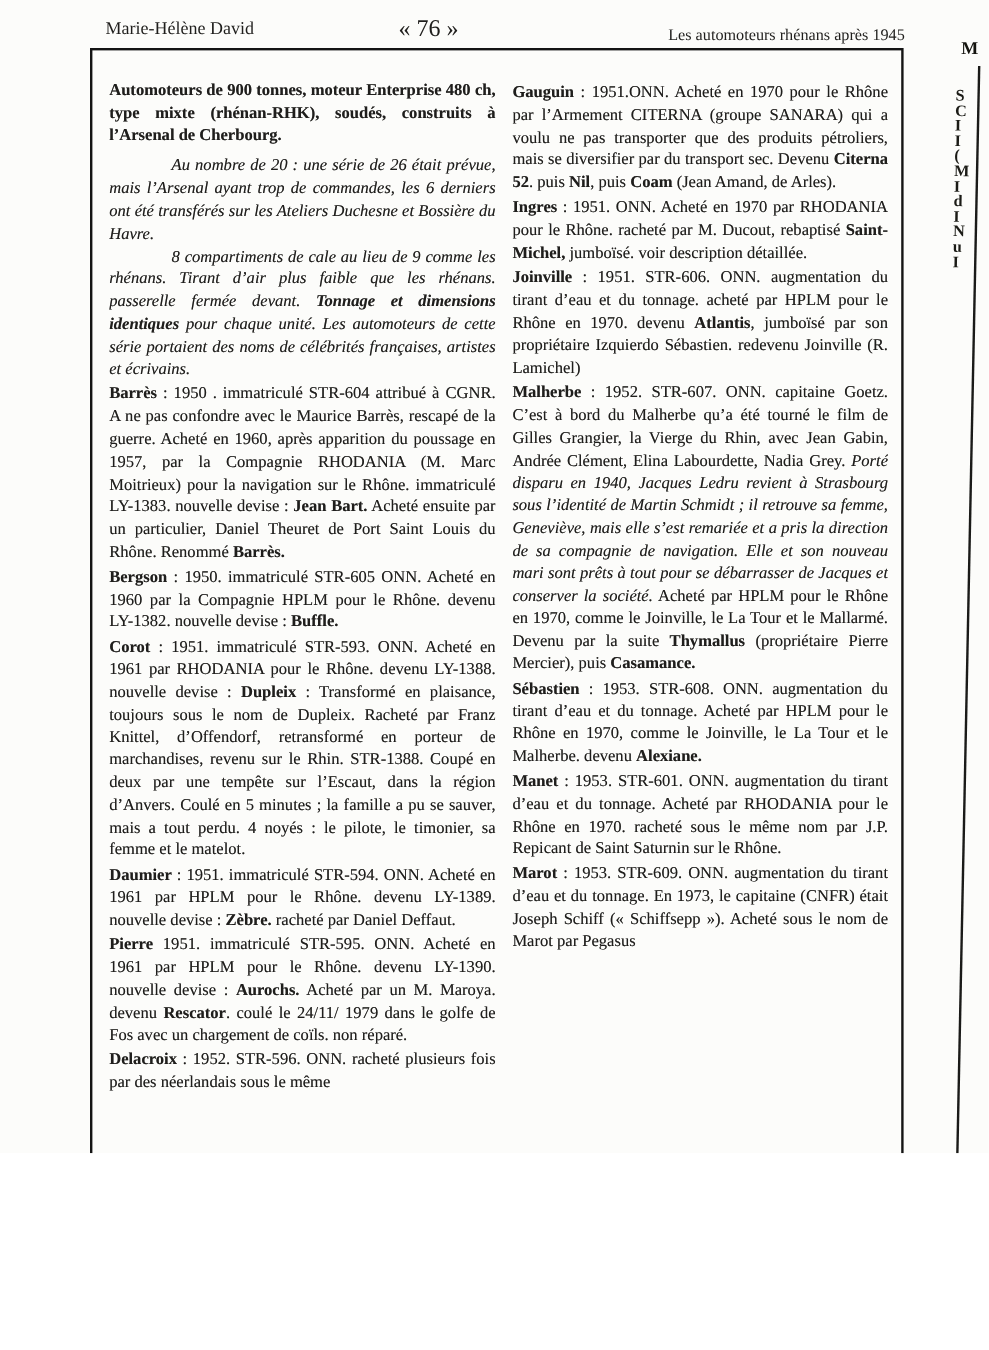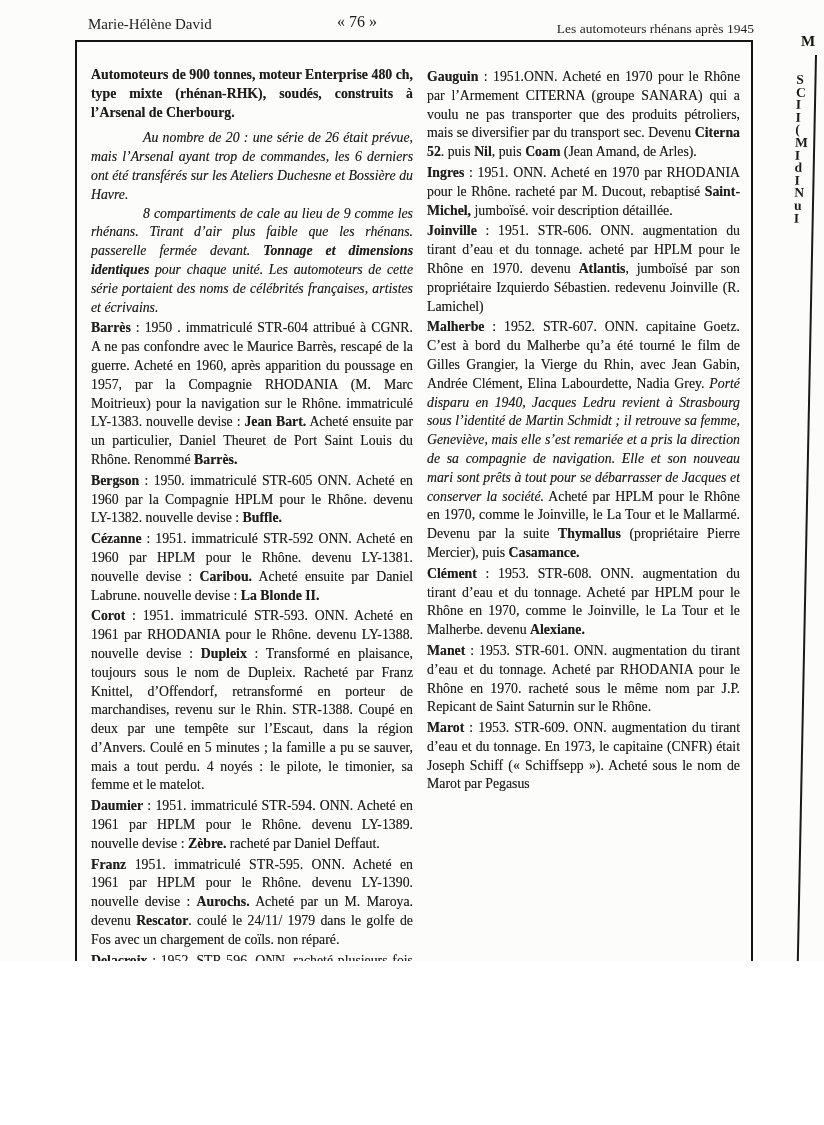--- a/index.html
+++ b/index.html
@@ -5,21 +5,21 @@
   html,body{margin:0;padding:0;background:#ffffff;}
   .scan{
     position:relative;width:824px;height:961px;overflow:hidden;
     background:#fcfcfa;
     font-family:"Liberation Serif","DejaVu Serif",serif;
     color:#1f1e1c;
     -webkit-font-smoothing:antialiased;
   }
   
   .hdr-author{position:absolute;left:88px;top:16px;font-size:15px;}
-  .hdr-page{position:absolute;left:0;right:110px;top:13px;text-align:center;font-size:16px;}
+  .hdr-page{position:absolute;left:0;right:110px;top:13px;text-align:center;font-size:20px;}
   .hdr-title{position:absolute;right:70px;top:21px;font-size:13.5px;}
   
   .frame{
     position:absolute;left:75px;top:40px;width:678px;height:1008px;
     border:2px solid #141414;background:transparent;box-sizing:border-box;
   }
   .col{
     position:absolute;top:24px;height:962px;overflow:hidden;
     font-size:13.8px;line-height:18.8px;text-align:justify;
     text-shadow:0 0 .4px rgba(20,20,20,.5);
@@ -77,32 +77,31 @@
   <div class="hdr-page">« 76 »</div>
   <div class="hdr-title">Les automoteurs rhénans après 1945</div>
 
   <div class="frame">
     <div class="col col-left">
         <p class="para lead-bold"><b>Automoteurs de 900 tonnes, moteur Enterprise 480 ch, type mixte (rhénan-RHK), soudés, construits à l’Arsenal de Cherbourg.</b></p>
         <p class="para indent"><span>Au nombre de 20 : une série de 26 était prévue, mais l’Arsenal ayant trop de commandes, les 6 derniers ont été transférés sur les Ateliers Duchesne et Bossière du Havre.</span></p>
         <p class="para indent"><span>8 compartiments de cale au lieu de 9 comme les rhénans. Tirant d’air plus faible que les rhénans. passerelle fermée devant. </span><b>Tonnage et dimensions identiques</b><span> pour chaque unité. Les automoteurs de cette série portaient des noms de célébrités françaises, artistes et écrivains.</span></p>
         <p class="para entry gap-before"><b>Barrès</b><span> : 1950 . immatriculé STR-604 attribué à CGNR. A ne pas confondre avec le Maurice Barrès, rescapé de la guerre. Acheté en 1960, après apparition du poussage en 1957, par la Compagnie RHODANIA (M. Marc Moitrieux) pour la navigation sur le Rhône. immatriculé LY-1383. nouvelle devise : </span><b>Jean Bart.</b><span> Acheté ensuite par un particulier, Daniel Theuret de Port Saint Louis du Rhône. Renommé </span><b>Barrès.</b></p>
         <p class="para entry"><b>Bergson</b><span> : 1950. immatriculé STR-605 ONN. Acheté en 1960 par la Compagnie HPLM pour le Rhône. devenu LY-1382. nouvelle devise : </span><b>Buffle.</b></p>
-        <p class="para entry"><b>Cézanne</b><span> : 1951. immatriculé STR-592 ONN. Acheté en 1960 par HPLM pour le Rhône. devenu LY-1381. nouvelle devise : </span><b>Caribou.</b><span> Acheté ensuite par Daniel Labrune. nouvelle devise : </span><b>La Blonde II.</b></p>
         <p class="para entry"><b>Corot</b><span> : 1951. immatriculé STR-593. ONN. Acheté en 1961 par RHODANIA pour le Rhône. devenu LY-1388. nouvelle devise : </span><b>Dupleix</b><span> : Transformé en plaisance, toujours sous le nom de Dupleix. Racheté par Franz Knittel, d’Offendorf, retransformé en porteur de marchandises, revenu sur le Rhin. STR-1388. Coupé en deux par une tempête sur l’Escaut, dans la région d’Anvers. Coulé en 5 minutes ; la famille a pu se sauver, mais a tout perdu. 4 noyés : le pilote, le timonier, sa femme et le matelot.</span></p>
         <p class="para entry"><b>Daumier</b><span> : 1951. immatriculé STR-594. ONN. Acheté en 1961 par HPLM pour le Rhône. devenu LY-1389. nouvelle devise : </span><b>Zèbre.</b><span> racheté par Daniel Deffaut.</span></p>
-        <p class="para entry"><b>Franz</b><span> 1951. immatriculé STR-595. ONN. Acheté en 1961 par HPLM pour le Rhône. devenu LY-1390. nouvelle devise : </span><b>Aurochs.</b><span> Acheté par un M. Maroya. devenu </span><b>Rescator</b><span>. coulé le 24/11/ 1979 dans le golfe de Fos avec un chargement de coïls. non réparé.</span></p>
+        <p class="para entry"><b>Pierre</b><span> 1951. immatriculé STR-595. ONN. Acheté en 1961 par HPLM pour le Rhône. devenu LY-1390. nouvelle devise : </span><b>Aurochs.</b><span> Acheté par un M. Maroya. devenu </span><b>Rescator</b><span>. coulé le 24/11/ 1979 dans le golfe de Fos avec un chargement de coïls. non réparé.</span></p>
         <p class="para entry"><b>Delacroix</b><span> : 1952. STR-596. ONN. racheté plusieurs fois par des néerlandais sous le même</span></p>
       </div>
     <div class="col col-right">
         <p class="para entry"><b>Gauguin</b><span> : 1951.ONN. Acheté en 1970 pour le Rhône par l’Armement CITERNA (groupe SANARA) qui a voulu ne pas transporter que des produits pétroliers, mais se diversifier par du transport sec. Devenu </span><b>Citerna 52</b><span>. puis </span><b>Nil</b><span>, puis </span><b>Coam</b><span> (Jean Amand, de Arles).</span></p>
         <p class="para entry"><b>Ingres</b><span> : 1951. ONN. Acheté en 1970 par RHODANIA pour le Rhône. racheté par M. Ducout, rebaptisé </span><b>Saint-Michel,</b><span> jumboïsé. voir description détaillée.</span></p>
         <p class="para entry"><b>Joinville</b><span> : 1951. STR-606. ONN. augmentation du tirant d’eau et du tonnage. acheté par HPLM pour le Rhône en 1970. devenu </span><b>Atlantis</b><span>, jumboïsé par son propriétaire Izquierdo Sébastien. redevenu Joinville (R. Lamichel)</span></p>
         <p class="para entry"><b>Malherbe</b><span> : 1952. STR-607. ONN. capitaine Goetz. C’est à bord du Malherbe qu’a été tourné le film de Gilles Grangier, la Vierge du Rhin, avec Jean Gabin, Andrée Clément, Elina Labourdette, Nadia Grey. </span><i>Porté disparu en 1940, Jacques Ledru revient à Strasbourg sous l’identité de Martin Schmidt ; il retrouve sa femme, Geneviève, mais elle s’est remariée et a pris la direction de sa compagnie de navigation. Elle et son nouveau mari sont prêts à tout pour se débarrasser de Jacques et conserver la société.</i><span> Acheté par HPLM pour le Rhône en 1970, comme le Joinville, le La Tour et le Mallarmé. Devenu par la suite </span><b>Thymallus</b><span> (propriétaire Pierre Mercier), puis </span><b>Casamance.</b></p>
-        <p class="para entry"><b>Clément</b><span> : 1953. STR-608. ONN. augmentation du tirant d’eau et du tonnage. Acheté par HPLM pour le Rhône en 1970, comme le Joinville, le La Tour et le Malherbe. devenu </span><b>Alexiane.</b></p>
+        <p class="para entry"><b>Sébastien</b><span> : 1953. STR-608. ONN. augmentation du tirant d’eau et du tonnage. Acheté par HPLM pour le Rhône en 1970, comme le Joinville, le La Tour et le Malherbe. devenu </span><b>Alexiane.</b></p>
         <p class="para entry"><b>Manet</b><span> : 1953. STR-601. ONN. augmentation du tirant d’eau et du tonnage. Acheté par RHODANIA pour le Rhône en 1970. racheté sous le même nom par J.P. Repicant de Saint Saturnin sur le Rhône.</span></p>
         <p class="para entry"><b>Marot</b><span> : 1953. STR-609. ONN.  augmentation du tirant d’eau et du tonnage. En 1973, le capitaine (CNFR) était Joseph Schiff (« Schiffsepp »). Acheté sous le nom de Marot par Pegasus</span></p>
       </div>
   </div>
 
   <div class="footer">Bulletin 2007-19 de la « Sté des Amis du Musée Régional du Rhin et de la Navigation » Amure Naviscope Alsace</div>
 
   <div class="gutter"></div>
   <div class="next-page-border"></div>
   <div class="next-page-bottom"></div>

